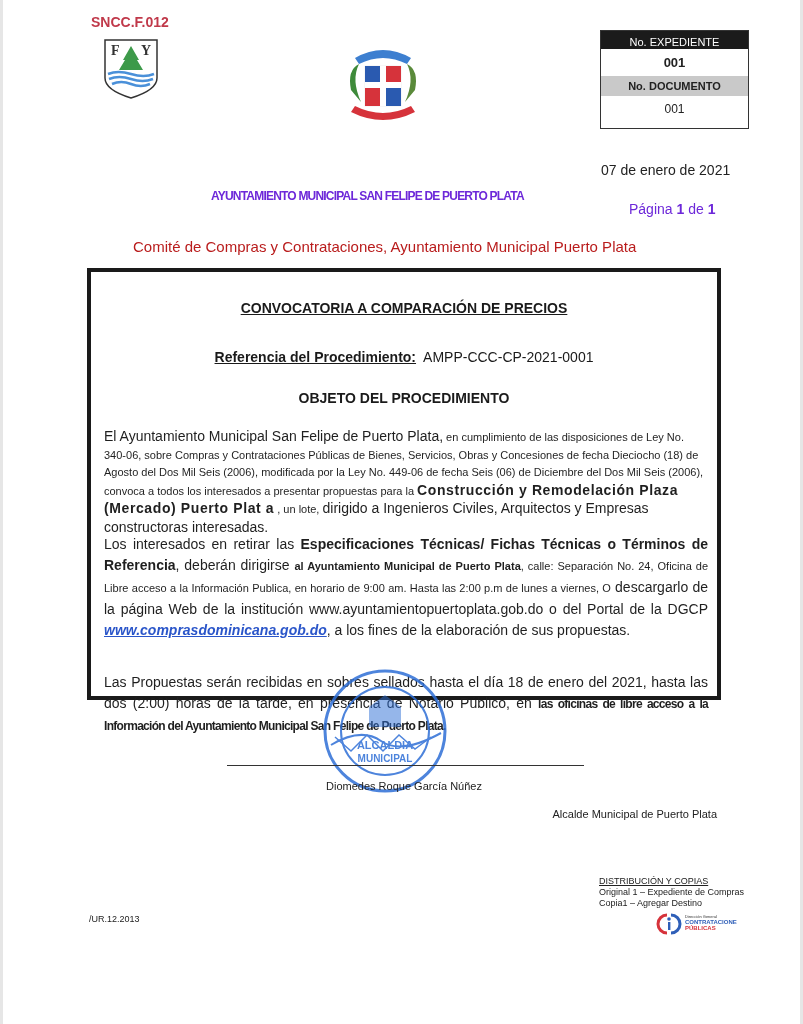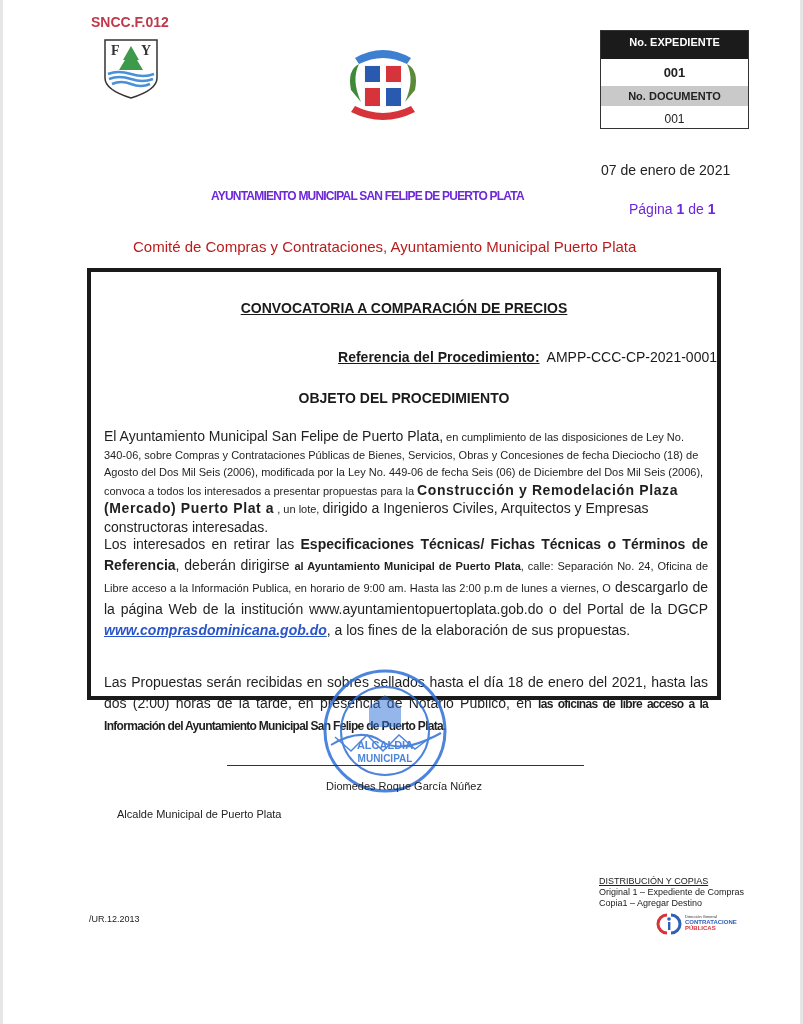--- a/index.html
+++ b/index.html
@@ -3,48 +3,48 @@
 <meta charset="utf-8">
 <style>
   * { box-sizing: border-box; margin: 0; padding: 0; }
   html, body { width: 803px; height: 1024px; background: #ffffff; overflow: hidden; }
   body { font-family: "Liberation Sans", sans-serif; color: #1a1a1a; position: relative; }
   .page { position: absolute; left: 0; top: 0; width: 803px; height: 1024px; background: #fff; border-left: 3px solid #e6e6e6; border-right: 3px solid #e6e6e6; }
   .form-code { position: absolute; left: 88px; top: 14px; font-size: 14px; font-weight: bold; color: #c0394a; }
   .muni-shield { position: absolute; left: 100px; top: 38px; width: 56px; height: 62px; }
   .national-seal { position: absolute; left: 334px; top: 40px; width: 92px; height: 92px; }
   .exp-box { position: absolute; left: 597px; top: 30px; width: 149px; height: 99px; border: 1.5px solid #333; }
-  .exp-box .hdr1 { height: 28px; background: #1b1b1b; color: #fff; font-size: 11px; font-weight: bold; text-align: center; line-height: 22px; }
+  .exp-box .hdr1 { height: 18px; background: #1b1b1b; color: #fff; font-size: 11px; font-weight: normal; text-align: center; line-height: 22px; }
   .exp-box .val1 { height: 27px; font-size: 13px; font-weight: bold; text-align: center; line-height: 27px; color: #222; }
   .exp-box .hdr2 { height: 20px; background: #c9c9c9; font-size: 11px; font-weight: bold; text-align: center; line-height: 20px; color: #222; }
   .exp-box .val2 { height: 27px; font-size: 12px; text-align: center; line-height: 27px; color: #222; }
   .date { position: absolute; left: 598px; top: 162px; font-size: 14px; color: #222; }
   .muni-name { position: absolute; left: 208px; top: 189px; font-size: 12px; font-weight: bold; letter-spacing: -0.8px; color: #6d28d9; }
   .page-num { position: absolute; left: 626px; top: 201px; font-size: 14px; color: #6d28d9; }
   .page-num b { font-weight: bold; }
   .committee { position: absolute; left: 130px; top: 238px; font-size: 15px; color: #b91c1c; }
   .main-box { position: absolute; left: 84px; top: 268px; width: 634px; height: 432px; border: 4px solid #1a1a1a; }
   .main-title { position: absolute; left: 0; right: 0; top: 28px; text-align: center; font-size: 14px; font-weight: bold; text-decoration: underline; }
-  .ref-line { position: absolute; left: 0; right: 0; top: 77px; text-align: right; font-size: 14px; }
+  .ref-line { position: absolute; left: 0; right: 0; top: 77px; text-align: center; font-size: 14px; }
   .ref-line .lbl { font-weight: bold; text-decoration: underline; }
   .object-title { position: absolute; left: 0; right: 0; top: 118px; text-align: center; font-size: 14px; font-weight: bold; }
   .para { position: absolute; left: 13px; width: 604px; color: #1f1f1f; }
   .p1 { top: 156px; font-size: 11.5px; line-height: 17.5px; }
   .p1 .big { font-size: 14px; }
   .p1 .wide { font-size: 14px; font-weight: bold; letter-spacing: 0.6px; }
   .p1 .sm { font-size: 11px; }
   .p2 { top: 262px; font-size: 14px; line-height: 21px; text-align: justify; }
   .p2 .sm { font-size: 11px; }
   .p2 a { color: #2a55c9; font-style: italic; font-weight: bold; text-decoration: underline; }
   .p3 { top: 400px; font-size: 14px; line-height: 21px; text-align: justify; }
   .p3 .cond { font-size: 12px; font-weight: bold; letter-spacing: -0.7px; }
   .stamp { position: absolute; left: 230px; top: 395px; width: 128px; height: 128px; opacity: 0.85; }
   .sig-line { position: absolute; left: 136px; top: 493px; width: 357px; height: 1px; background: #333; }
   .signer { position: absolute; left: 0; right: 0; top: 508px; text-align: center; font-size: 11px; color: #222; }
-  .signer-title { position: absolute; left: 0; right: 0; top: 536px; text-align: left; font-size: 11px; color: #222; padding-left: 26px; }
+  .signer-title { position: absolute; left: 0; right: 0; top: 536px; text-align: right; font-size: 11px; color: #222; padding-left: 26px; }
   .dist { position: absolute; left: 596px; top: 876px; font-size: 9px; line-height: 11px; color: #222; }
   .dist .head { text-decoration: underline; }
   .dgcp-logo { position: absolute; left: 652px; top: 912px; width: 82px; height: 24px; }
   .ur-code { position: absolute; left: 86px; top: 914px; font-size: 9px; color: #222; }
 </style>
 </head>
 <body>
 
 <div class="page">
 

